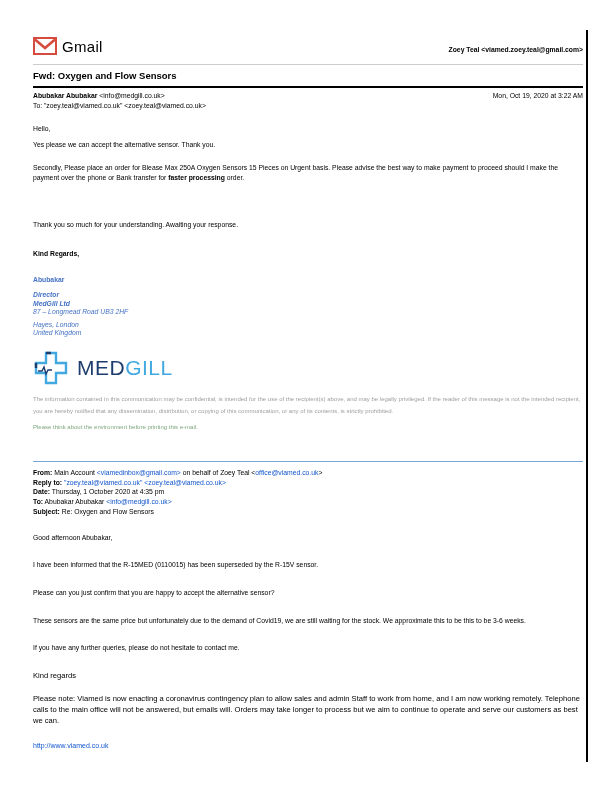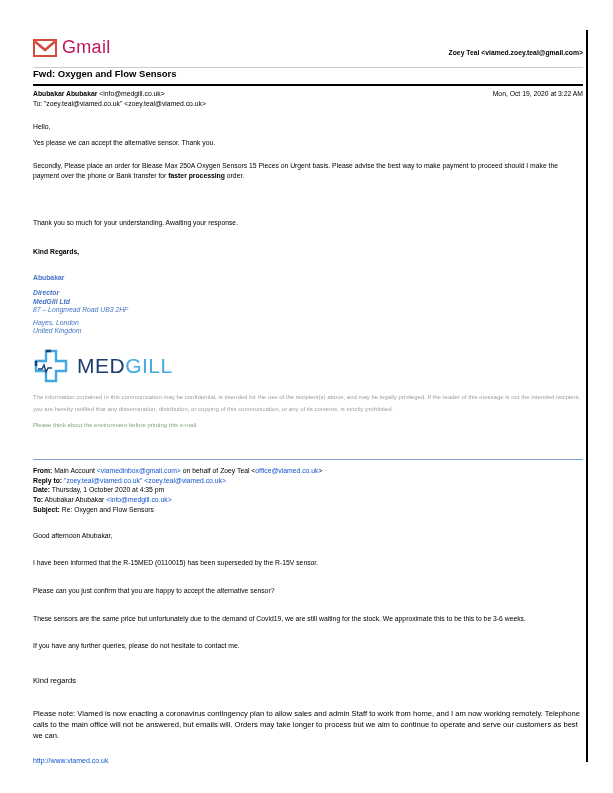--- a/index.html
+++ b/index.html
@@ -8,24 +8,24 @@
   .page {
     position:relative; width:613px; height:793px; background:#fff;
     padding:37px 30px 0 33px; overflow:hidden;
   }
   .right-edge {
     position:absolute; top:30px; right:25px; width:2px; height:732px; background:#000;
   }
   
   .topbar { display:flex; justify-content:space-between; align-items:flex-end; }
   .gmail-logo { display:flex; align-items:center; gap:5px; }
-  .gmail-text { font-size:18px; color:#be185d; letter-spacing:0.3px; }
+  .gmail-text { font-size:15px; color:#000000; letter-spacing:0.3px; }
   .account { font-size:6.8px; font-weight:bold; padding-bottom:2px; }
   .rule-thin { border:0; border-top:1px solid #cccccc; margin-top:9px; }
-  .subject { font-size:9.5px; font-weight:bold; }
+  .subject { margin-top:5px; font-size:9.5px; font-weight:bold; }
   .rule-thick { border:0; border-top:2px solid #000; margin-top:5px; }
   .from-row { margin-top:3px; display:flex; justify-content:space-between; font-size:6.8px; line-height:1.5; }
   .from-name { font-weight:bold; }
   .date-right { font-size:6.8px; white-space:nowrap; }
   
   .body-text { font-size:6.8px; line-height:1.4; }
   .m-greeting { margin-top:13px; }
   .m-p1 { margin-top:6px; }
   .m-p2 { margin-top:14px; width:552px; }
   .m-p3 { margin-top:38px; }
@@ -45,23 +45,23 @@
   .env-note { margin-top:6px; font-size:6px; color:#7fa77f; }
   
   .rule-blue { border:0; border-top:1px solid #7da7d9; margin-top:31px; }
   .q-header { margin-top:6px; font-size:6.8px; line-height:1.45; }
   .q-label { font-weight:bold; }
   a, .link { color:#1155cc; text-decoration:none; }
   .q-body { font-size:6.8px; line-height:1.4; }
   .q-greeting { margin-top:16px; }
   .q-para { margin-top:18px; }
   .q-bottom { font-size:7.6px; line-height:1.45; }
-  .q-closing { margin-top:24px; }
+  .q-closing { margin-top:17px; }
   .q-sender { margin-top:19px; }
-  .q-covid { margin-top:22px; }
+  .q-covid { margin-top:12px; }
   .q-website { margin-top:15px; font-size:7px; }
 </style>
 </head>
 <body>
 
 <div class="page">
   <div class="right-edge"></div>
 
   <div class="topbar">
     <div class="gmail-logo">

